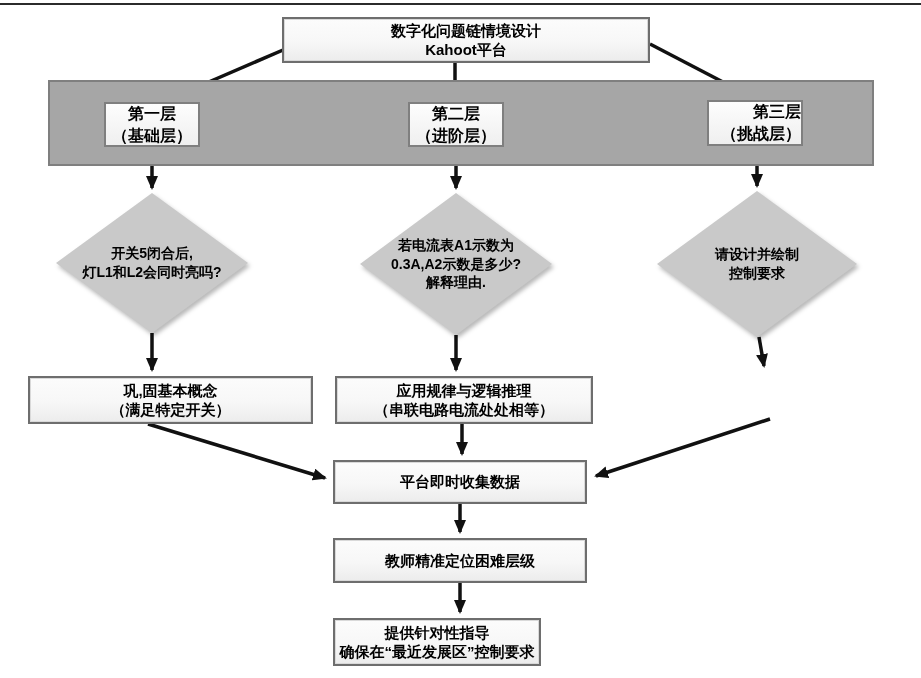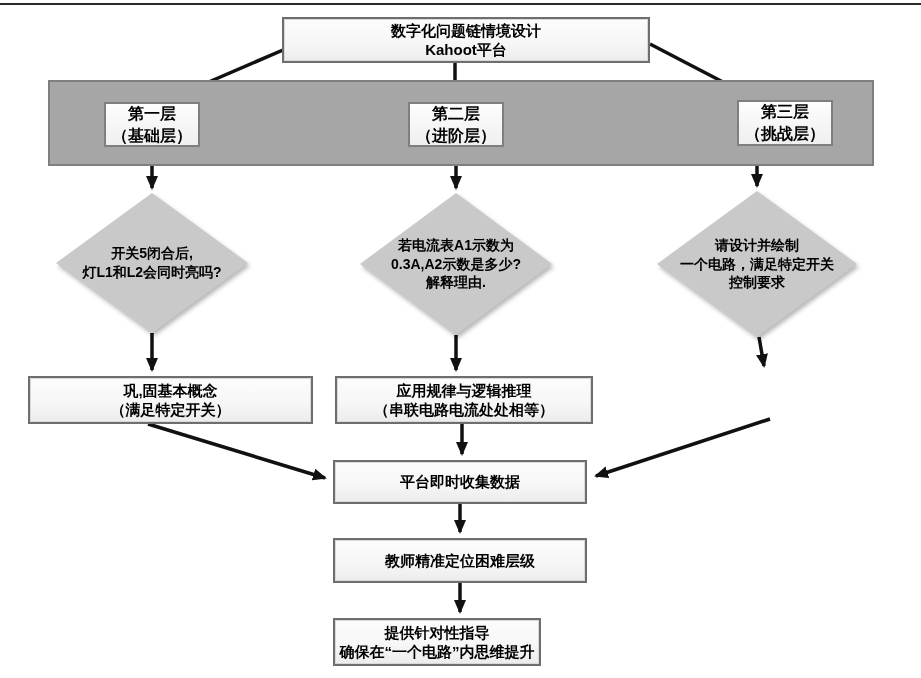--- a/index.html
+++ b/index.html
@@ -82,21 +82,21 @@
   <div class="band"></div>
 
   <div class="tier" style="left:104px;top:102px;width:96px;height:45px;">
     <span>第一层</span>
     <span>（基础层）</span>
   </div>
   <div class="tier" style="left:408px;top:102px;width:96px;height:45px;">
     <span>第二层</span>
     <span>（进阶层）</span>
   </div>
-  <div class="tier" style="left:737px;top:100px;width:96px;height:46px;">
+  <div class="tier" style="left:707px;top:100px;width:96px;height:46px;align-items:flex-end;">
     <span>第三层</span>
     <span>（挑战层）</span>
   </div>
 
   <div class="diamond-wrap" style="left:56px;top:193px;">
     <div class="diamond fs14" style="position:relative;width:192px;height:140px;">
       <span>开关5闭合后,</span>
       <span>灯L1和L2会同时亮吗?</span>
       <span></span>
     </div>
@@ -104,21 +104,20 @@
   <div class="diamond-wrap" style="left:360px;top:193px;">
     <div class="diamond fs14" style="position:relative;width:192px;height:142px;">
       <span>若电流表A1示数为</span>
       <span>0.3A,A2示数是多少?</span>
       <span>解释理由.</span>
     </div>
   </div>
   <div class="diamond-wrap" style="left:657px;top:191px;">
     <div class="diamond fs14" style="position:relative;width:200px;height:146px;">
       <span>请设计并绘制</span>
-      <span>一个电路，满足特定开关</span>
       <span>控制要求</span>
     </div>
   </div>
 
   <div class="node fs15" style="left:28px;top:376px;width:285px;height:48px;">
     <span>巩,固基本概念</span>
     <span>（满足特定开关）</span>
   </div>
   <div class="node fs15" style="left:335px;top:376px;width:258px;height:48px;">
     <span>应用规律与逻辑推理</span>
@@ -126,16 +125,16 @@
   </div>
 
   <div class="node fs15" style="left:333px;top:460px;width:254px;height:44px;">
     <span>平台即时收集数据</span>
   </div>
   <div class="node fs15" style="left:333px;top:538px;width:254px;height:45px;">
     <span>教师精准定位困难层级</span>
   </div>
   <div class="node fs15" style="left:333px;top:618px;width:208px;height:48px;">
     <span>提供针对性指导</span>
-    <span>确保在“一个电路”内思维提升</span>
+    <span>确保在“最近发展区”控制要求</span>
   </div>
 
 </div>
 
 </body></html>

